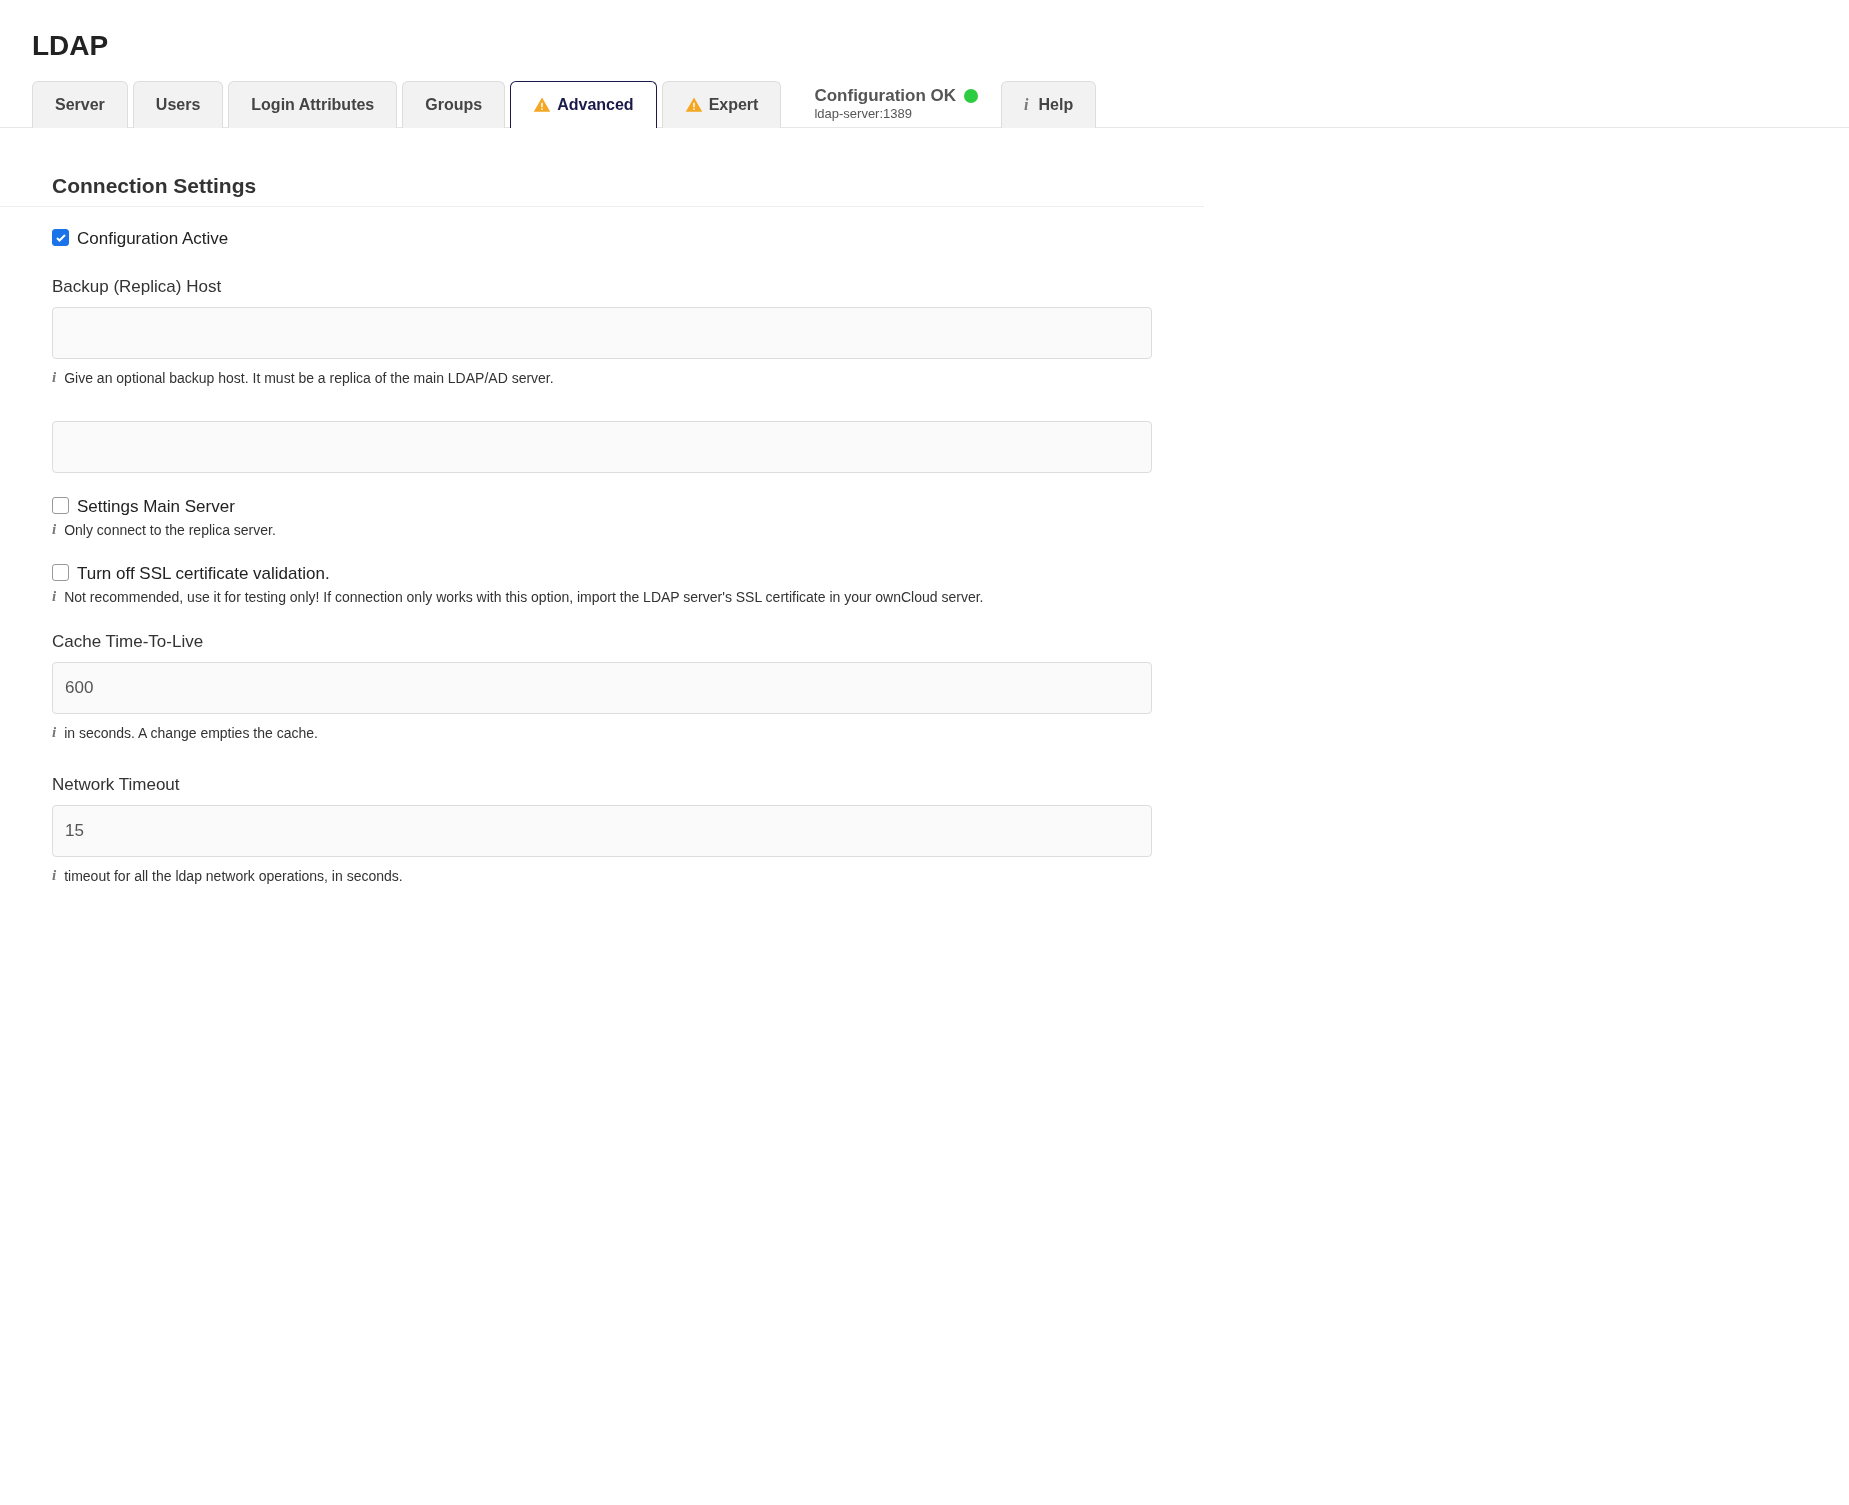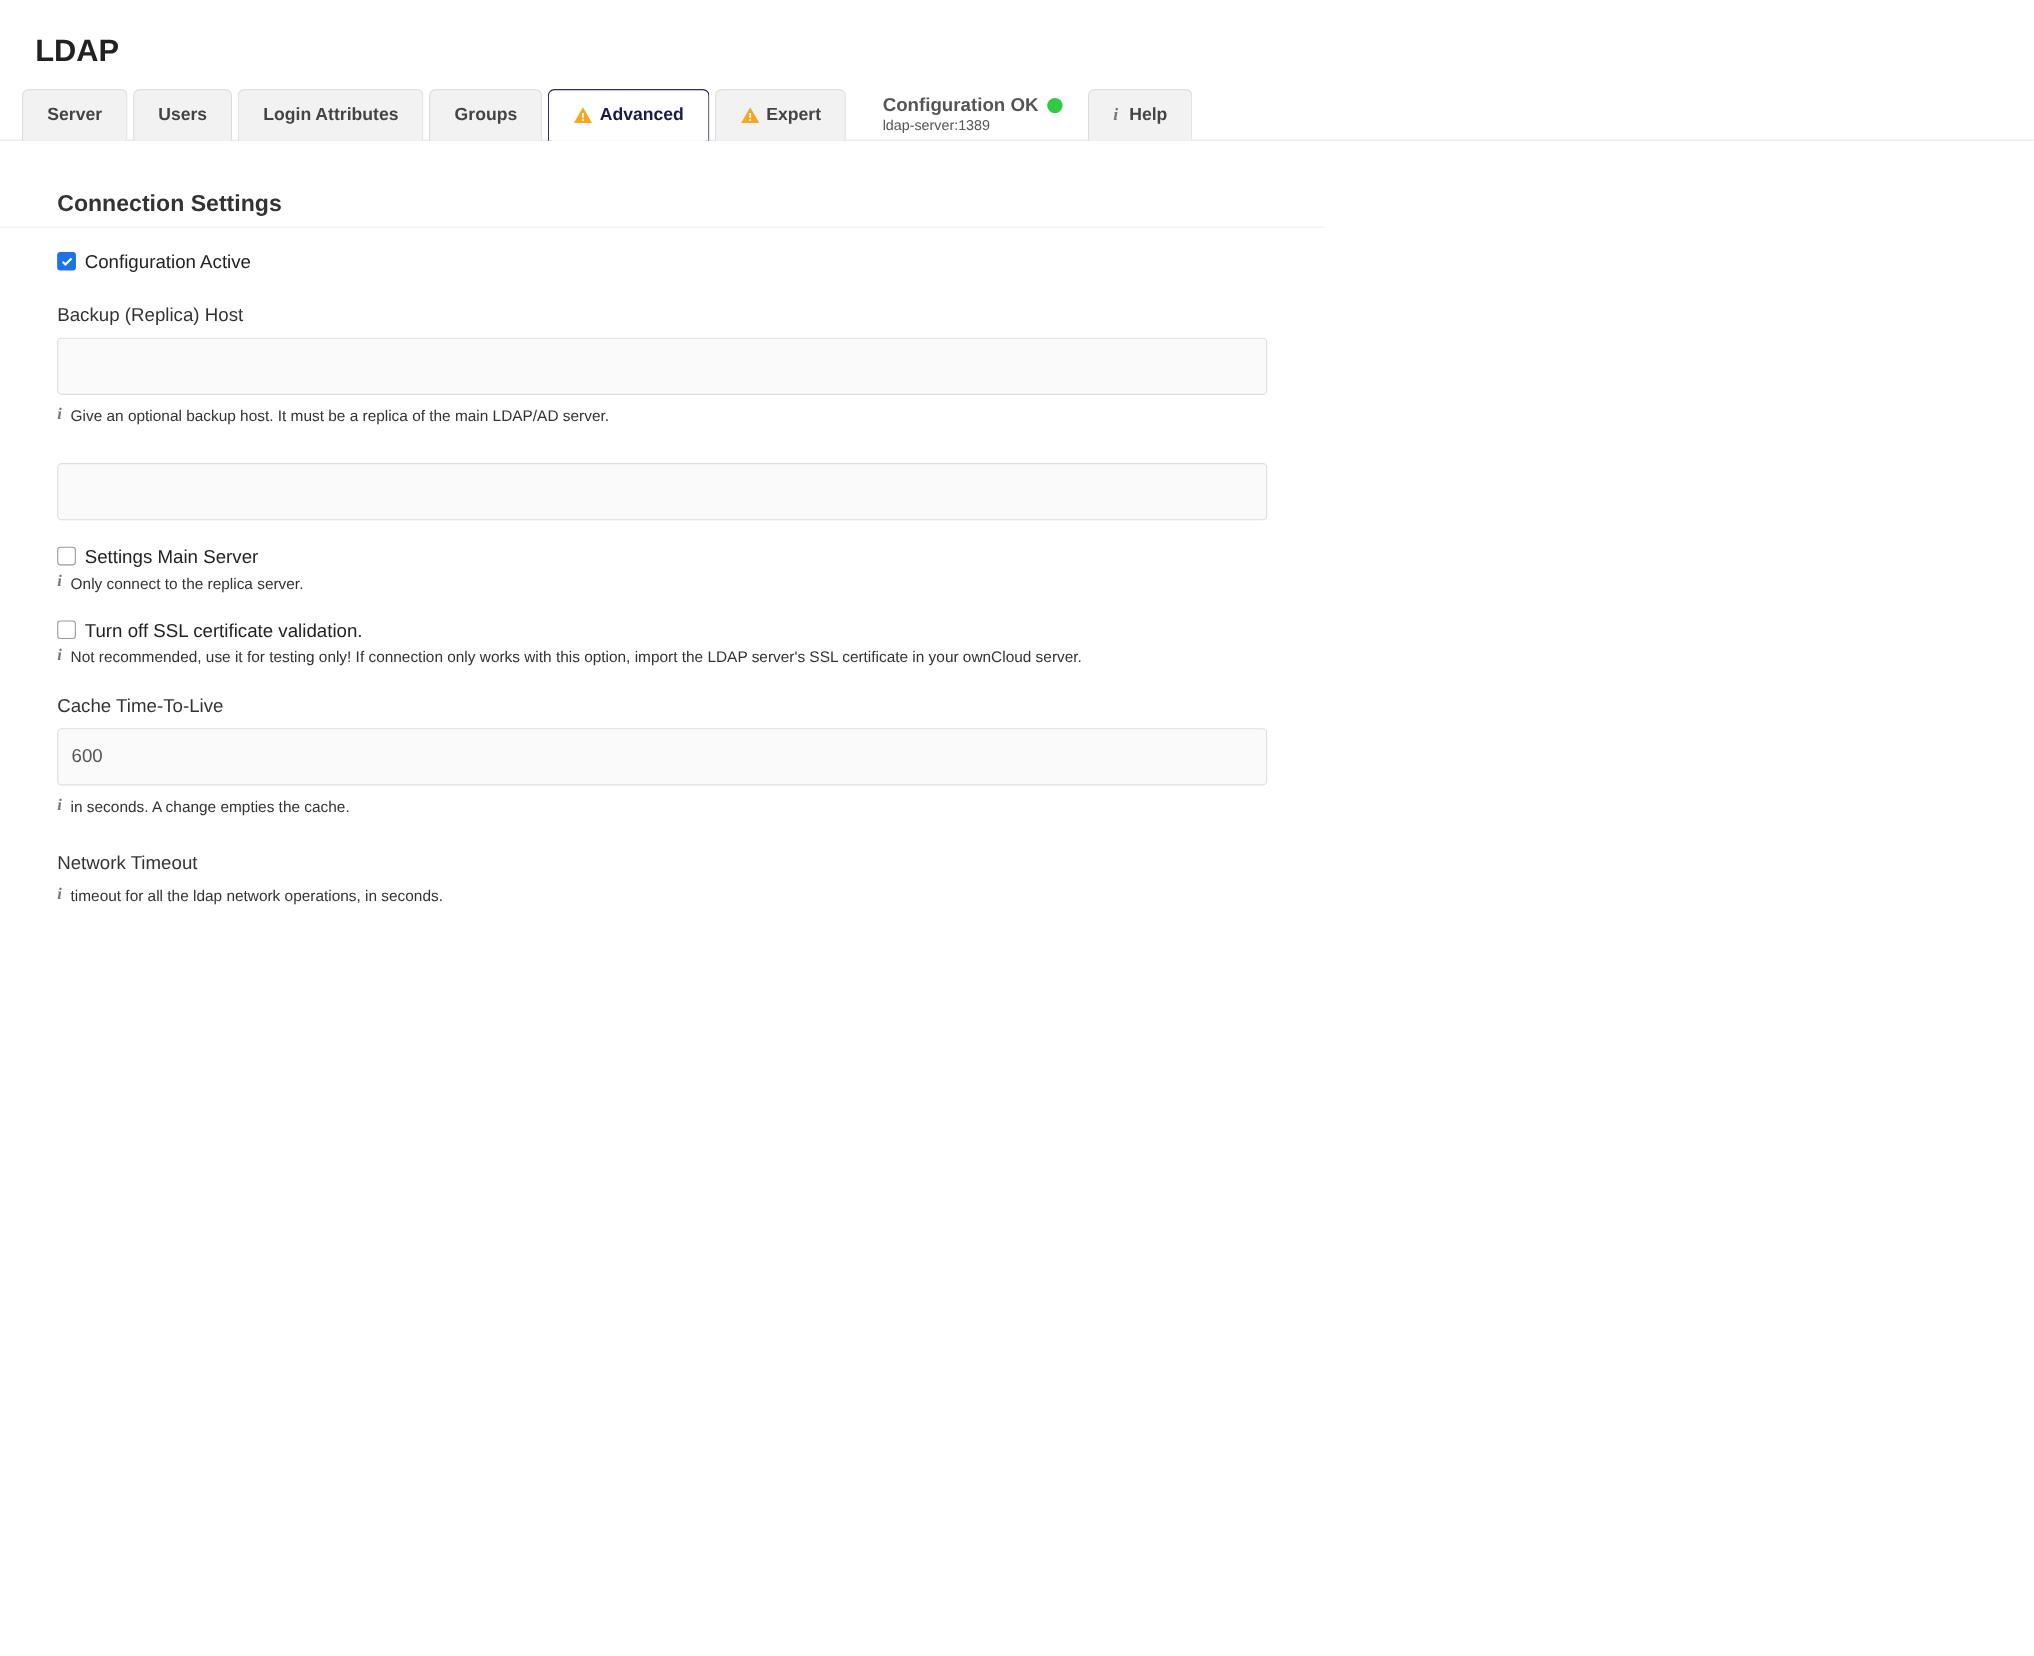--- a/index.html
+++ b/index.html
@@ -16,21 +16,21 @@
       font-size: 28px;
       font-weight: 700;
       margin: 0 0 18px 32px;
       color: #222;
     }
     
     .tab-bar {
       display: flex;
       align-items: stretch;
       gap: 5px;
-      padding-left: 20px;
+      padding-left: 32px;
       border-bottom: 1px solid #e6e6e6;
     }
     .tab {
       display: inline-flex;
       align-items: center;
       gap: 6px;
       padding: 14px 22px;
       background: #f2f2f2;
       border: 1px solid #ddd;
       border-bottom: none;
@@ -253,20 +253,21 @@
       <div class="field-label">Cache Time-To-Live</div>
       <input class="text-input" type="text" value="600" style="">
       <div class="hint">
         <span class="info-i">i</span>
         <span>in seconds. A change empties the cache.</span>
       </div>
     </div>
 
     <div class="group">
       <div class="field-label">Network Timeout</div>
+      <input class="text-input" type="text" value="15" style="">
       <div class="hint">
         <span class="info-i">i</span>
         <span>timeout for all the ldap network operations, in seconds.</span>
       </div>
     </div>
 
   </div>
 </div>
 
 </body></html>

